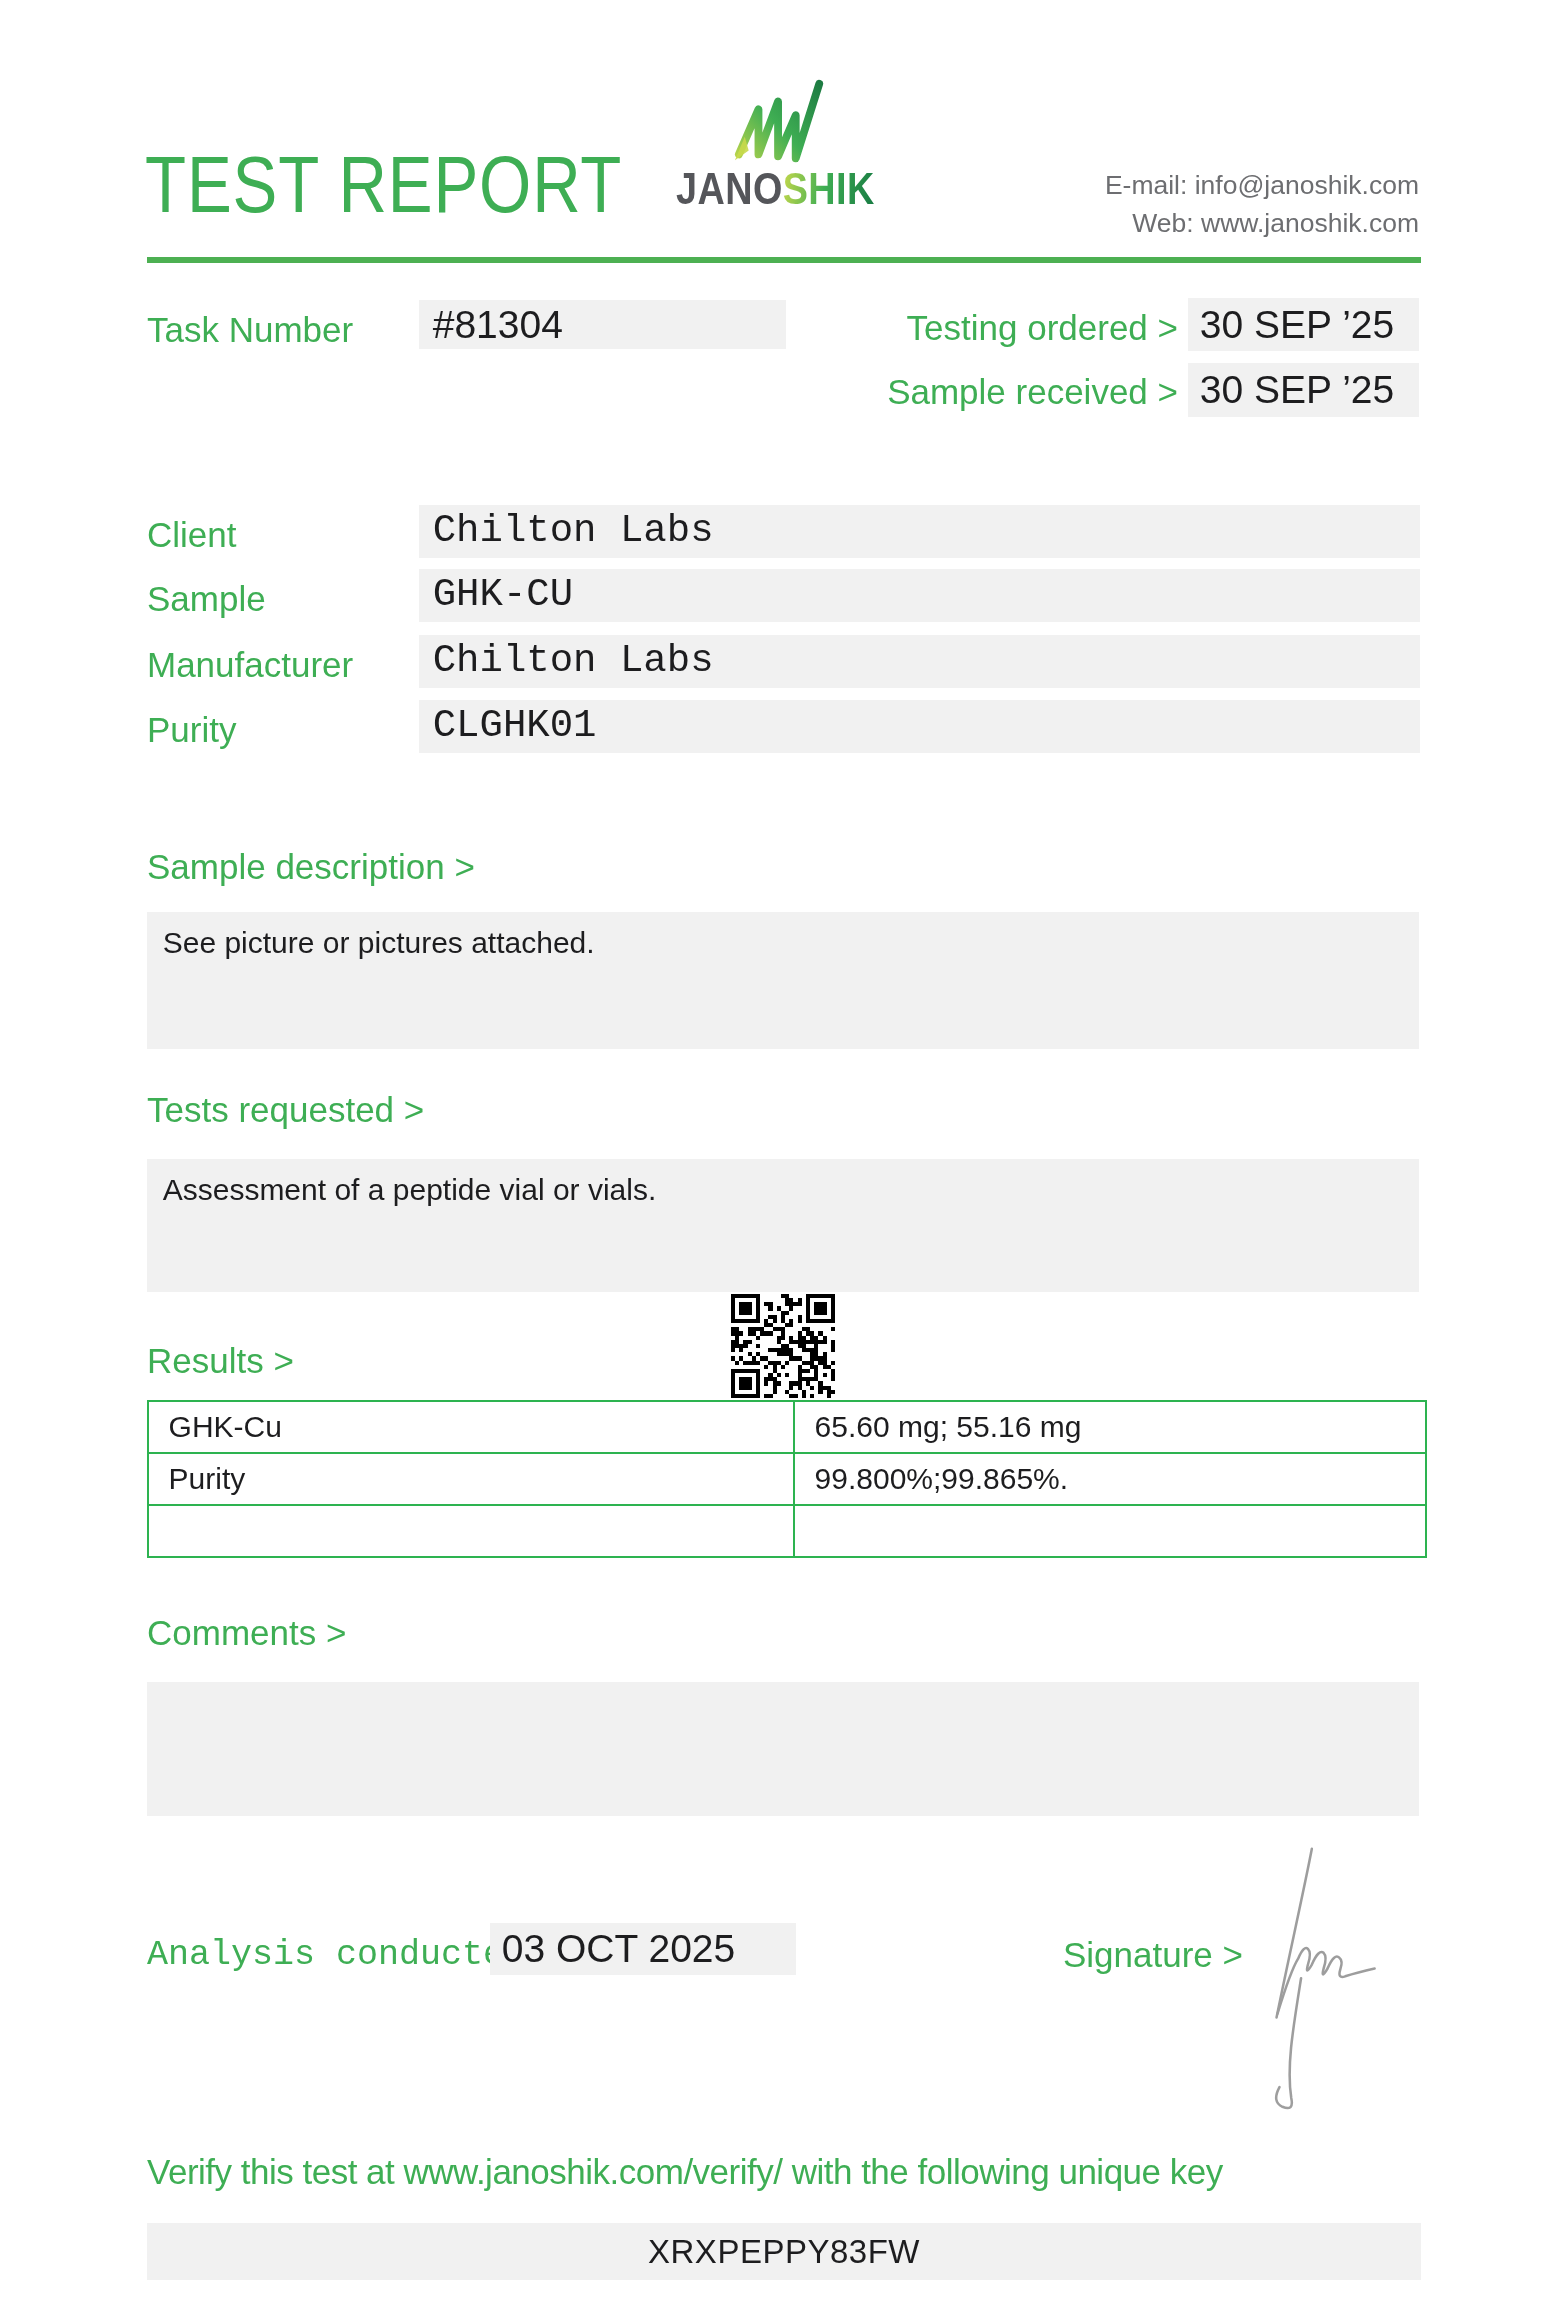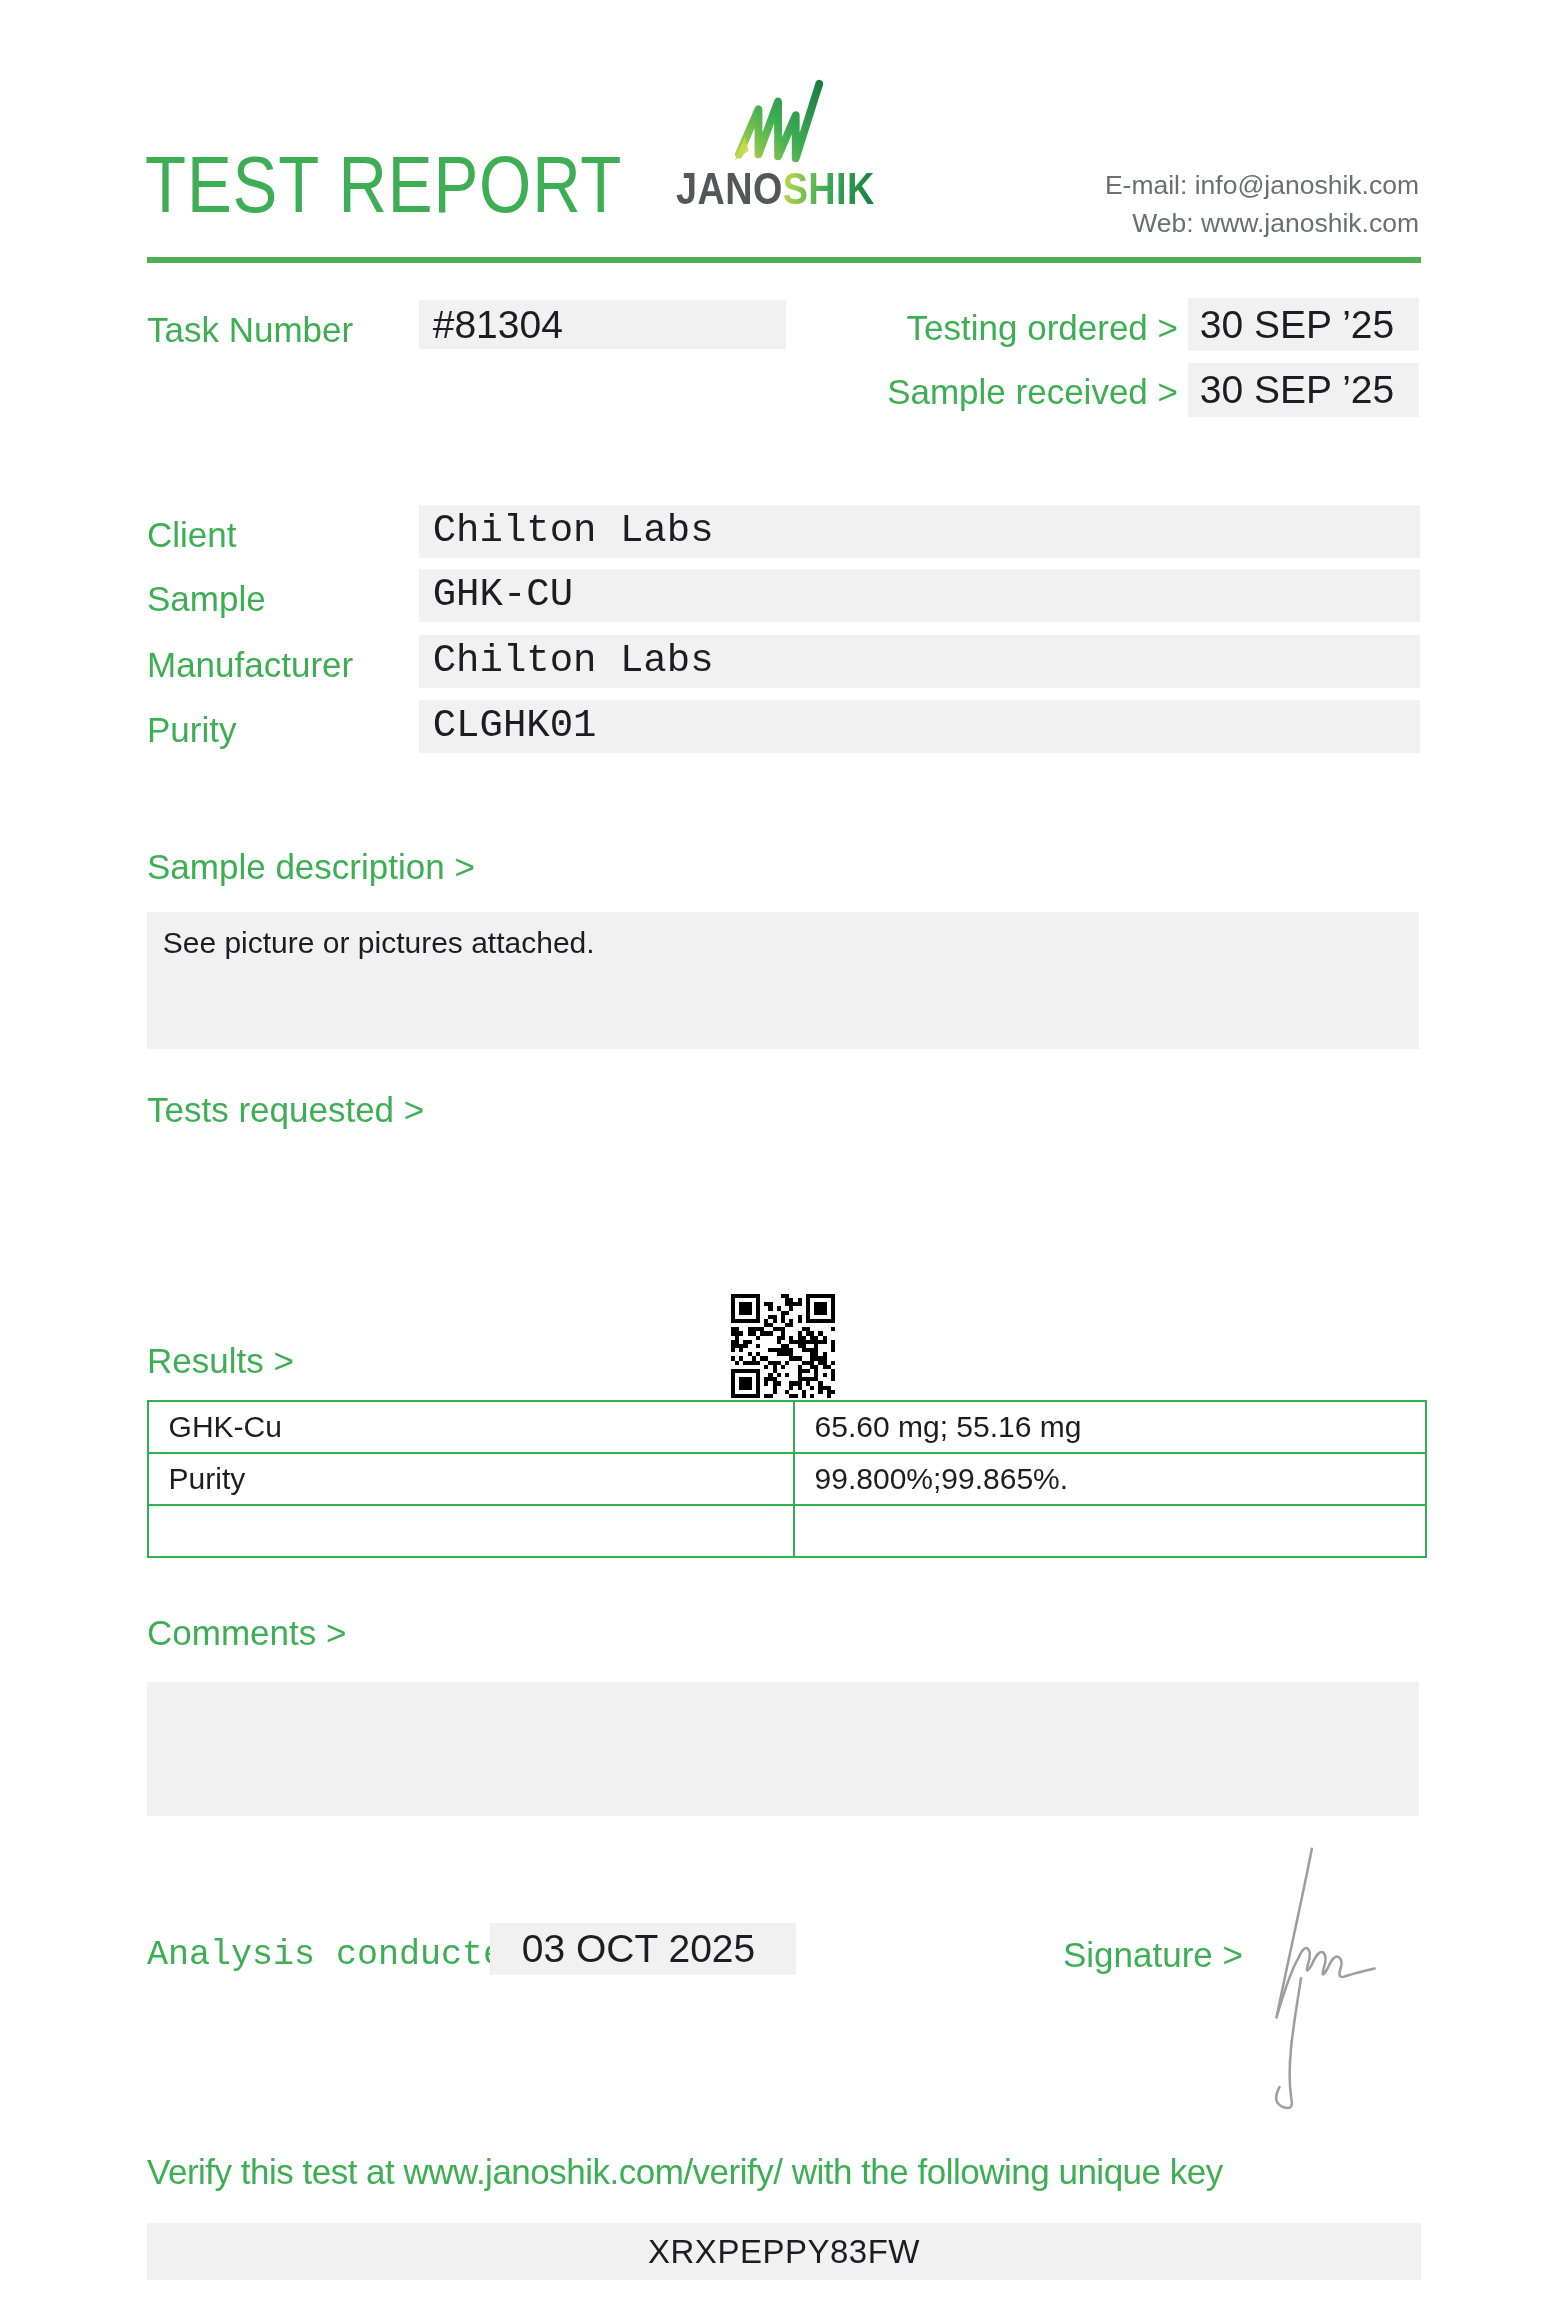--- a/index.html
+++ b/index.html
@@ -73,21 +73,21 @@
   }
   .results-table td{
     border:2.9px solid var(--table-border);
     height:52px;font-size:30px;color:var(--text-dark);
     padding-left:19.6px;vertical-align:middle;background:#fff;
     overflow:hidden;white-space:nowrap;
   }
   .results-table col.c1{width:646px;}
 
   .analysis-label{left:147px;top:1935px;font-family:Liberation Mono, monospace;}
-  .analysis-box{left:490px;top:1923px;width:306px;height:52px;padding-left:20px;}
+  .analysis-box{left:490px;top:1923px;width:306px;height:52px;}
   .analysis-box .val{padding-left:11.8px;line-height:52px;display:block;}
   .signature-label{left:1063px;top:1935px;}
   .signature-svg{left:1253px;top:1839px;width:206px;height:294px;}
 
   .verify-text{
     left:147px;top:2152px;width:1274px;text-align:left;
     font-size:35px;color:var(--green);letter-spacing:-0.5px;white-space:nowrap;
   }
   .key-box{left:147px;top:2223px;width:1274px;height:57px;background:var(--box-gray);}
   .key-box .key{
@@ -160,20 +160,23 @@
   <div class="abs gbox detail-box" style="top:700px">
     <span class="val">CLGHK01</span>
   </div>
 
   <div class="abs section-heading" style="left:147px;top:847px">Sample description &gt;</div>
   <div class="abs section-box" style="top:912px;height:137px">
     <span>See picture or pictures attached.</span>
   </div>
 
   <div class="abs section-heading" style="left:147px;top:1090px">Tests requested &gt;</div>
+  <div class="abs section-box" style="top:1159px;height:133px">
+    <span>Assessment of a peptide vial or vials.</span>
+  </div>
 
   <div class="abs section-heading" style="left:147px;top:1341px">Results &gt;</div>
 
   <div class="abs qr">
     <svg id="qr-svg" viewBox="0 0 25 25" shape-rendering="crispEdges">
         <rect x="0" y="0" width="25" height="25" fill="#fff"></rect>
         <rect x="0" y="0" width="7" height="7" fill="#000"></rect>
         <rect x="1" y="1" width="5" height="5" fill="#fff"></rect>
         <rect x="2" y="2" width="3" height="3" fill="#000"></rect>
         <rect x="18" y="0" width="7" height="7" fill="#000"></rect>

